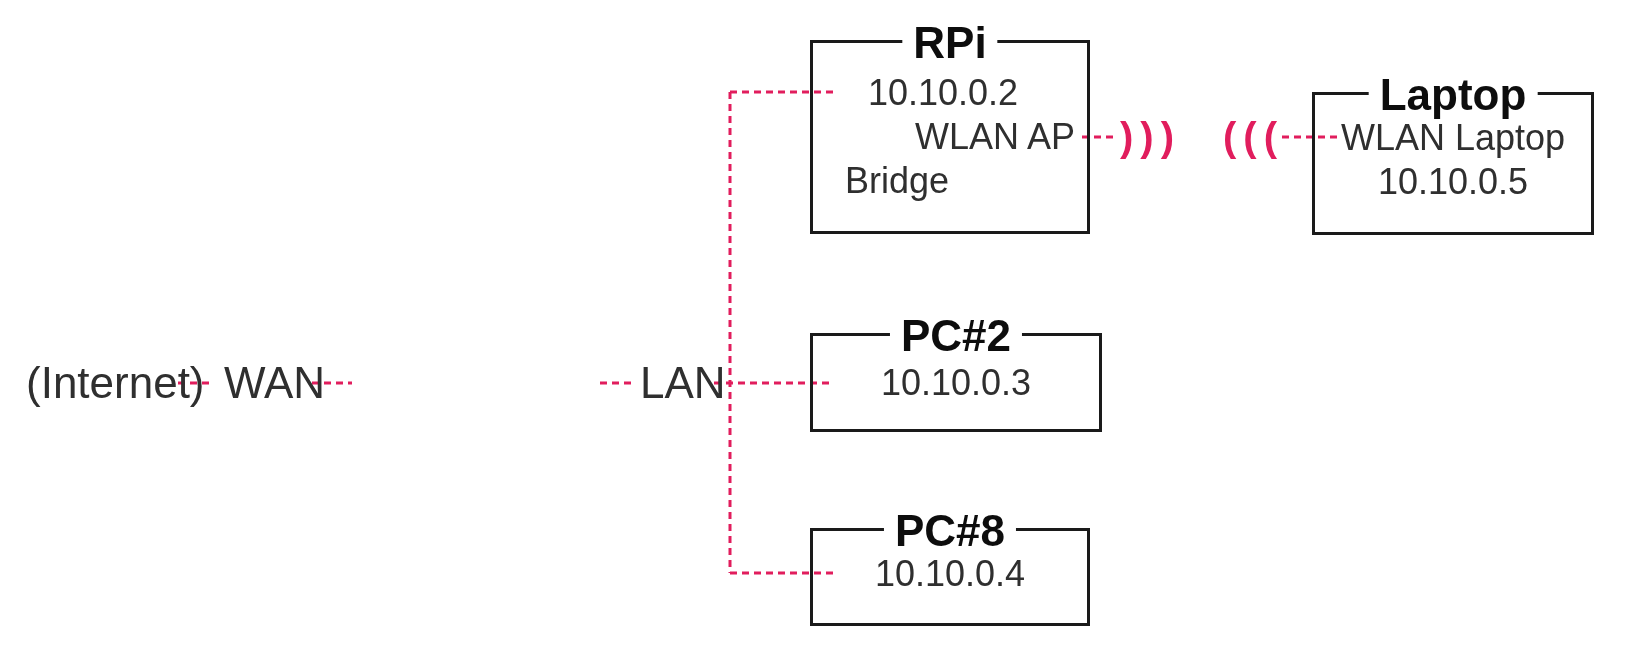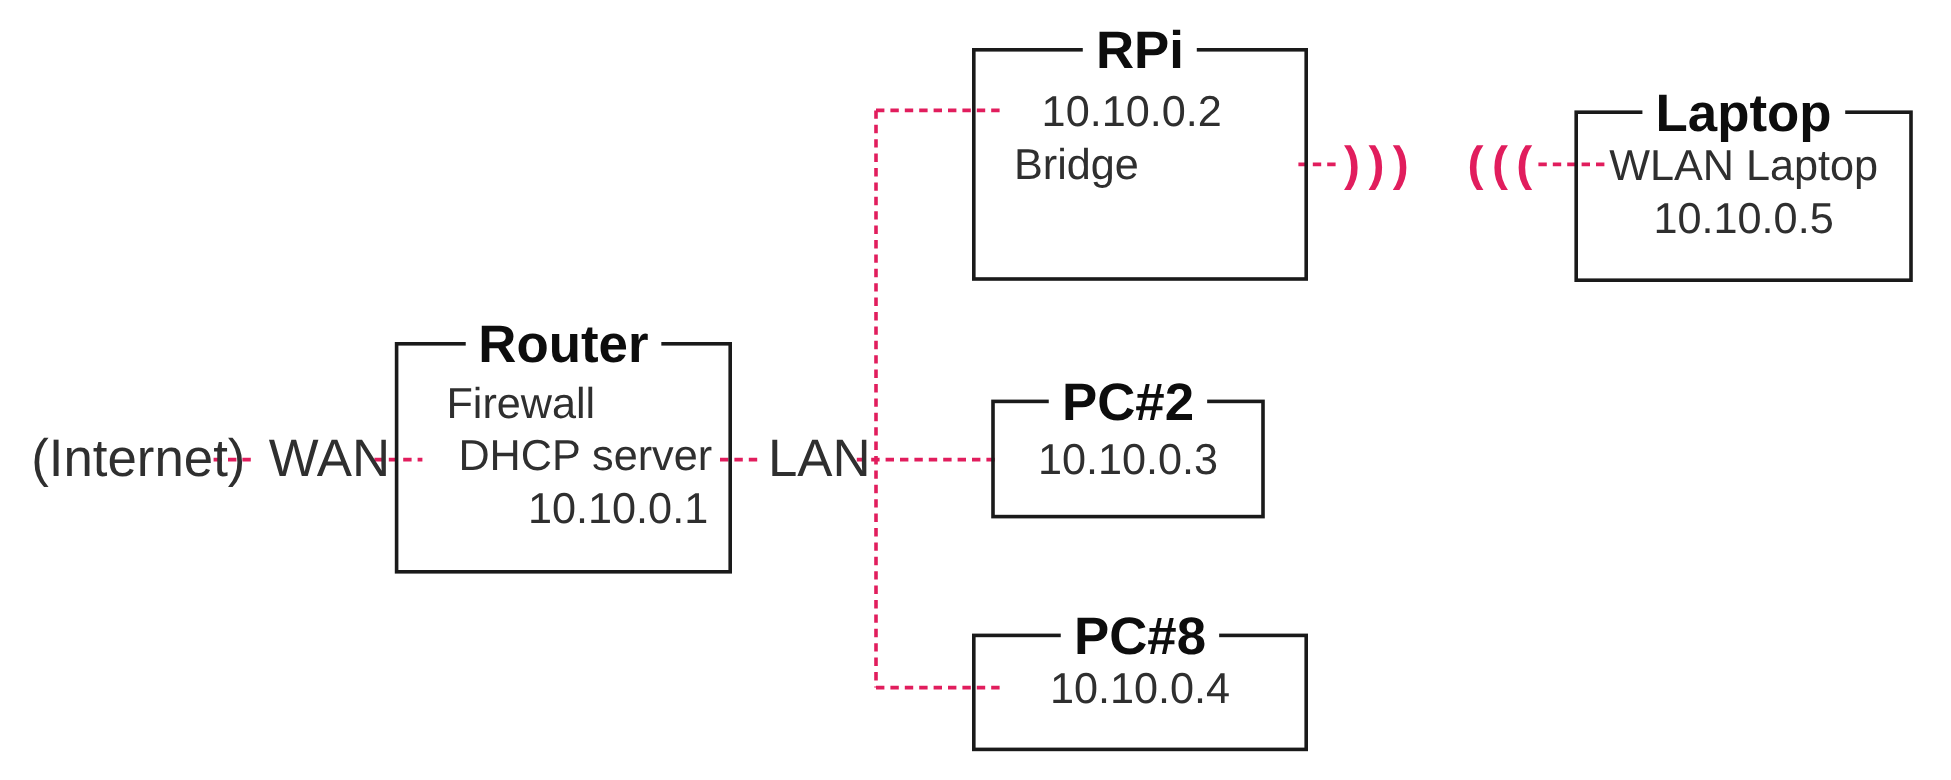--- a/index.html
+++ b/index.html
@@ -47,21 +47,21 @@
   .node .line{white-space:nowrap;}
   .n-router{left:329px;top:285px;width:281px;height:193px;padding-top:26px;}
   .n-router .l0{padding-left:40px;}
   .n-router .l1{padding-left:50px;}
   .n-router .l2{padding-left:108px;}
   .n-rpi{left:810px;top:40px;width:280px;height:194px;padding-top:28px;}
   .n-rpi .l0{padding-left:55px;}
   .n-rpi .l1{padding-left:102px;}
   .n-rpi .l2{padding-left:32px;}
   .n-laptop{left:1312px;top:92px;width:282px;height:143px;padding-top:21px;text-align:center;}
-  .n-pc2{left:810px;top:333px;width:228px;height:99px;padding-top:25px;text-align:center;margin-left:16px;}
+  .n-pc2{left:810px;top:333px;width:292px;height:99px;padding-top:25px;text-align:center;}
   .n-pc1{left:810px;top:528px;width:280px;height:98px;padding-top:21px;text-align:center;}
   .free-label{
     position:absolute;z-index:1;
     font-size:44px;line-height:44px;
     color:var(--body-text,#2f2f2f);
     white-space:nowrap;
   }
   .lbl-internet{left:26px;top:361px;}
   .lbl-wan{left:224px;top:361px;}
   .lbl-lan{left:640px;top:361px;}
@@ -90,30 +90,25 @@
     <line x1="730" y1="92" x2="833" y2="92"></line>
     <line x1="730" y1="573" x2="833" y2="573"></line>
     <line x1="1082" y1="137" x2="1118" y2="137"></line>
     <line x1="1282" y1="137" x2="1337" y2="137"></line>
   </svg>
 
   <span class="free-label lbl-internet">(Internet)</span>
   <span class="free-label lbl-wan">WAN</span>
   <span class="free-label lbl-lan">LAN</span>
 
-  <div class="node n-router">
-    <span class="title">Router</span>
-    <div class="line l0">Firewall</div>
-    <div class="line l1">DHCP server</div>
-    <div class="line l2">10.10.0.1</div>
-  </div>
 
   <div class="node n-rpi">
     <span class="title">RPi</span>
     <div class="line l0">10.10.0.2</div>
+    <div class="line l1">WLAN AP</div>
     <div class="line l2">Bridge</div>
   </div>
 
   <div class="node n-laptop">
     <span class="title">Laptop</span>
     <div class="line l0">WLAN Laptop</div>
     <div class="line l1">10.10.0.5</div>
   </div>
 
   <div class="node n-pc2">

